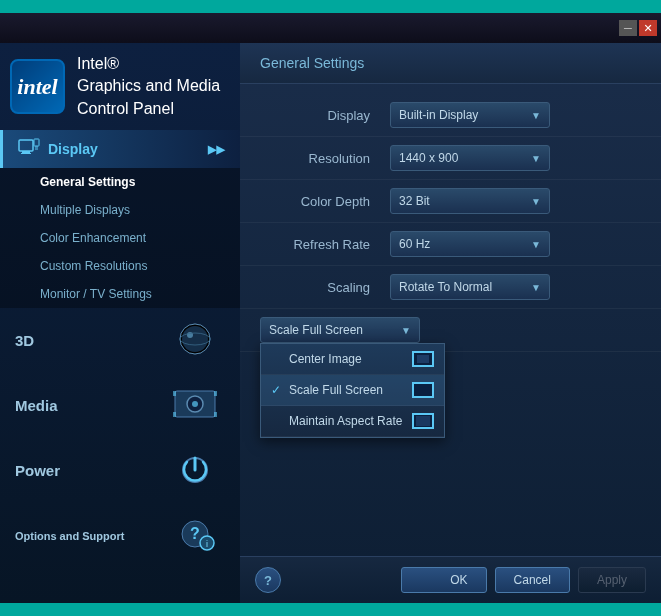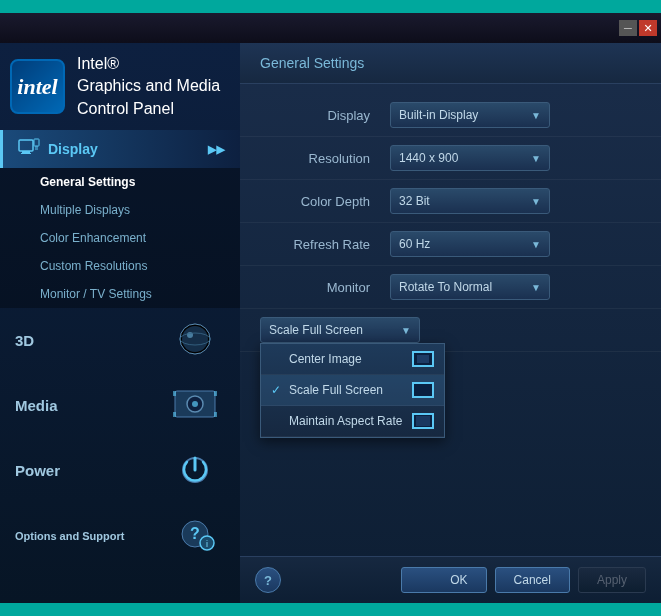--- a/index.html
+++ b/index.html
@@ -443,21 +443,21 @@
           <div class="setting-label">Refresh Rate</div>
           <div class="setting-control">
             <div class="dropdown">
               <span>60 Hz</span>
               <span class="dropdown-arrow">▼</span>
             </div>
           </div>
         </div>
 
         <div class="setting-row">
-          <div class="setting-label">Monitor</div>
+          <div class="setting-label">Scaling</div>
           <div class="setting-control">
             <div class="dropdown">
               <span>Rotate To Normal</span>
               <span class="dropdown-arrow">▼</span>
             </div>
           </div>
         </div>
 
         <div class="setting-row" style="position:relative; z-index:10;">
           <div class="setting-control">

